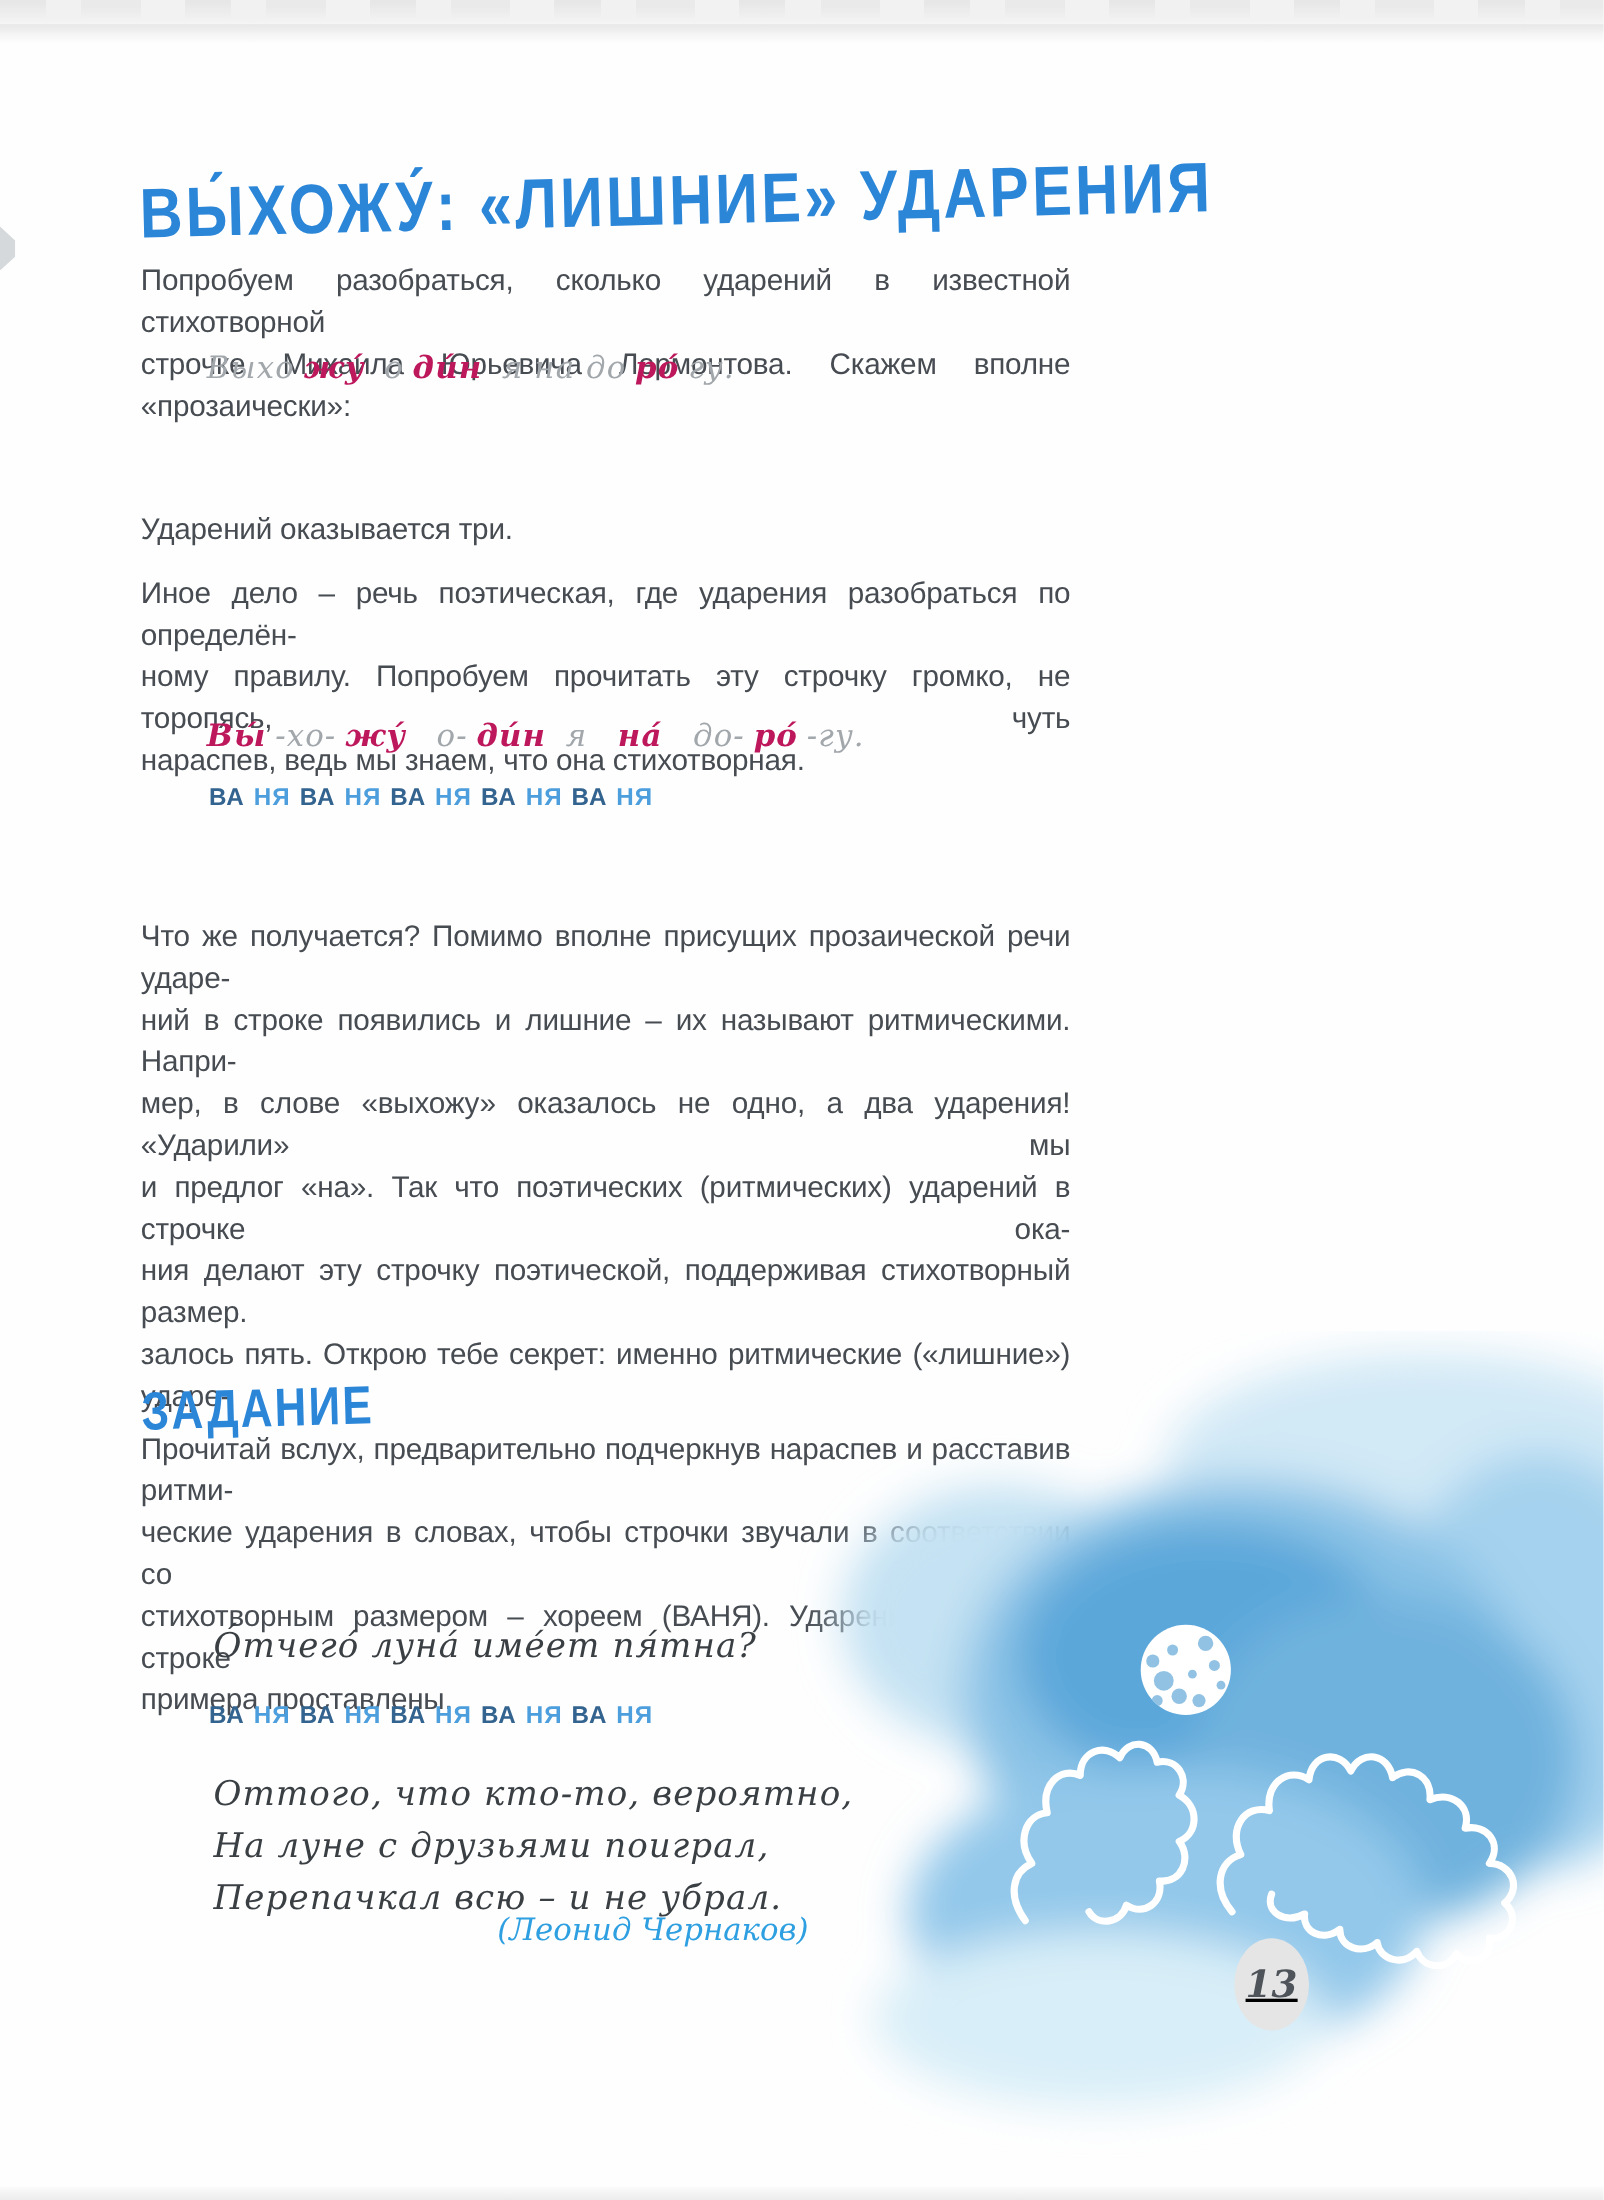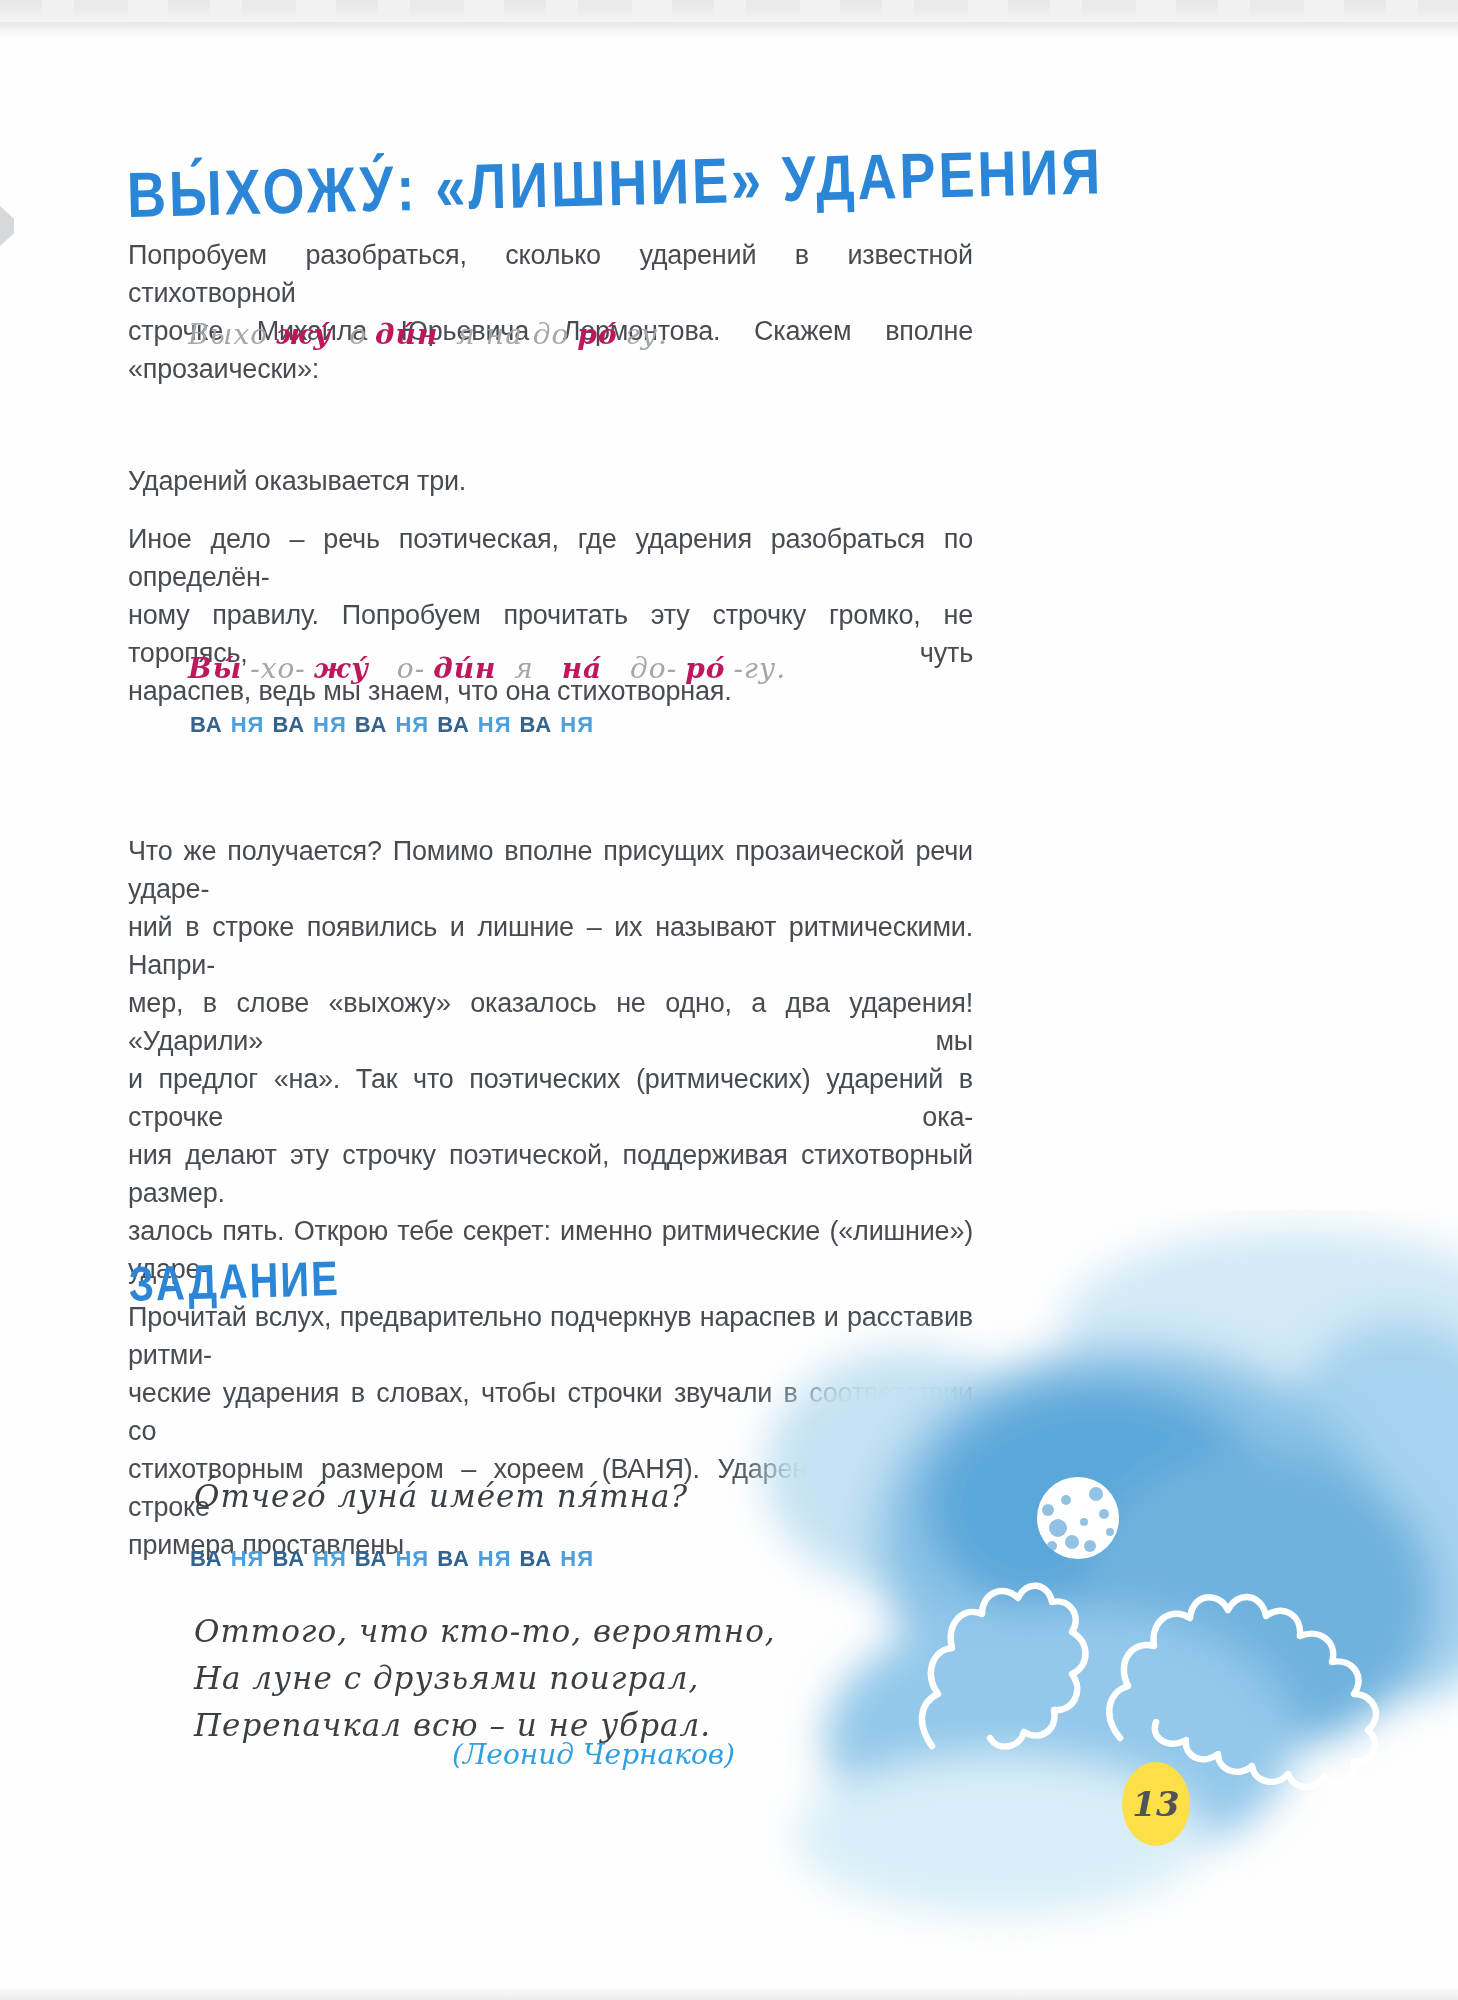--- a/index.html
+++ b/index.html
@@ -46,21 +46,21 @@
   
   .poem{position:absolute;left:194px;top:1608px;font-family:"DejaVu Serif",serif;font-style:italic;
     font-size:31px;line-height:47px;color:#3a3f44;letter-spacing:1px;}
   .poem .line{text-align:left;}
   .attribution{position:absolute;left:190px;top:1738px;width:545px;text-align:right;
     font-family:"DejaVu Serif",serif;font-style:italic;font-size:28px;color:#2e9fe0;}
   
   .illo{position:absolute;left:700px;top:1210px;width:758px;height:770px;pointer-events:none;}
   
   .badge{position:absolute;left:1122px;top:1762px;width:68px;height:84px;border-radius:50%;
-    background:#fde047;display:flex;align-items:center;justify-content:center;}
+    background:#e5e5e5;display:flex;align-items:center;justify-content:center;text-decoration:underline;}
   .badge span{font-family:"DejaVu Serif",serif;font-style:italic;font-size:34px;color:#4e545a;
     font-weight:700;}
 </style>
 </head>
 <body>
 
 <div class="page">
 
   <div class="scan-top"></div>
   <div class="scan-top-fade"></div>

